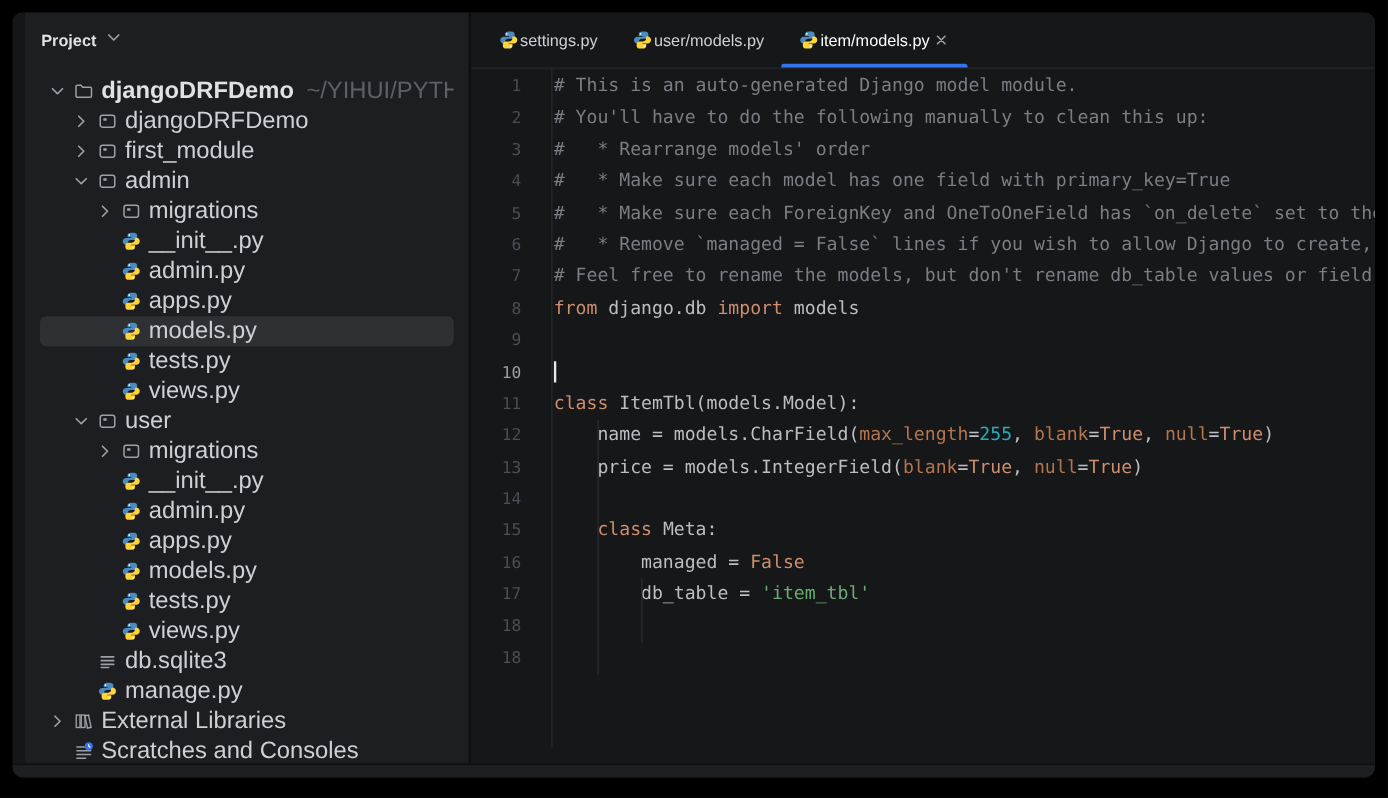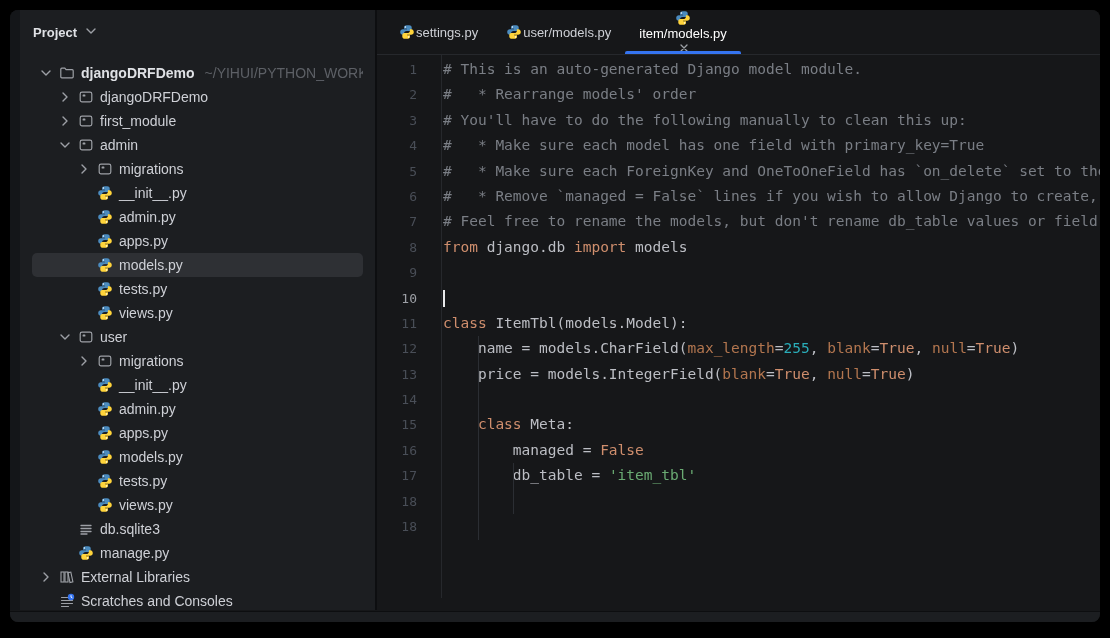--- a/index.html
+++ b/index.html
@@ -7,35 +7,35 @@
   #window{position:absolute;left:10px;top:10px;width:1090px;height:612px;background:var(--editor);
     border-radius:8px;overflow:hidden;}
   
   #stripe{position:absolute;left:0;top:0;width:10px;height:600px;background:var(--stripe);}
   
   #panel{position:absolute;left:10px;top:0;width:355px;height:600px;background:var(--panel);overflow:hidden;}
   #panel-header{height:45px;display:flex;align-items:center;padding-left:13px;gap:6px;}
   #panel-header .ph-label{font-size:13px;font-weight:bold;color:var(--text-bright);}
   #tree{padding-top:6px;}
   .trow{height:24px;margin:0 12px;display:flex;align-items:center;gap:5px;border-radius:5px;
-    font-size:14px;color:var(--text);white-space:nowrap;overflow:hidden;cursor:default;}
+    font-size:19px;color:var(--text);white-space:nowrap;overflow:hidden;cursor:default;}
   .trow.sel{background:var(--selection);}
   .tchev{width:16px;height:16px;flex:0 0 16px;display:flex;align-items:center;justify-content:center;}
   .ticon{width:16px;height:16px;flex:0 0 16px;display:flex;align-items:center;justify-content:center;margin-right:1px;}
   .tlabel{color:var(--text);}
   .tlabel.bold{font-weight:bold;color:var(--text-bright);}
   .textra{color:var(--text-dim);margin-left:5px;overflow:hidden;}
   
   #vdivider{position:absolute;left:365px;top:0;width:2px;height:600px;background:var(--divider);}
   
   #main{position:absolute;left:367px;top:0;width:723px;height:600px;background:var(--editor);}
   #tabbar{height:45px;display:flex;align-items:stretch;padding-left:8px;border-bottom:1px solid var(--border);box-sizing:border-box;}
   .tab{position:relative;display:flex;align-items:center;gap:0;padding:0 14px;font-size:13px;
     color:var(--text);cursor:default;}
-  .tab.active{color:#FFFFFF;flex-direction:column;}
+  .tab.active{color:#FFFFFF;}
   .tab .underline{position:absolute;left:0;right:0;bottom:0;height:3px;background:var(--accent);border-radius:2px 2px 0 0;}
   .tab .close{display:flex;align-items:center;margin-left:2px;}
   #editor{position:absolute;left:0;top:45px;width:723px;height:543px;overflow:hidden;}
   #gutter{position:absolute;left:0;top:0;width:65px;height:543px;padding-top:2px;box-sizing:border-box;
     border-right:1px solid var(--border);}
   .lnum{height:25.4px;line-height:25.4px;text-align:right;padding-right:24px;
     font-family:"DejaVu Sans Mono","Liberation Mono",monospace;font-size:13px;color:var(--line-number);}
   .lnum.active{color:var(--line-number-active);}
   #code{position:absolute;left:66px;top:0;right:0;height:543px;padding-top:2px;overflow:hidden;}
   .code-line{height:25.4px;line-height:25.4px;white-space:pre;
@@ -419,22 +419,22 @@
           <div class="lnum">13</div>
           <div class="lnum">14</div>
           <div class="lnum">15</div>
           <div class="lnum">16</div>
           <div class="lnum">17</div>
           <div class="lnum">18</div>
           <div class="lnum">18</div>
         </div>
       <div id="code">
           <div class="code-line"><span class="seg c"># This is an auto-generated Django model module.</span></div>
+          <div class="code-line"><span class="seg c"># You'll have to do the following manually to clean this up:</span></div>
           <div class="code-line"><span class="seg c">#   * Rearrange models' order</span></div>
-          <div class="code-line"><span class="seg c"># You'll have to do the following manually to clean this up:</span></div>
           <div class="code-line"><span class="seg c">#   * Make sure each model has one field with primary_key=True</span></div>
           <div class="code-line"><span class="seg c">#   * Make sure each ForeignKey and OneToOneField has `on_delete` set to the desired behavior</span></div>
           <div class="code-line"><span class="seg c">#   * Remove `managed = False` lines if you wish to allow Django to create, modify, and delete the table</span></div>
           <div class="code-line"><span class="seg c"># Feel free to rename the models, but don't rename db_table values or field names.</span></div>
           <div class="code-line"><span class="seg k">from</span><span class="seg p"> django.db </span><span class="seg k">import</span><span class="seg p"> models</span></div>
           <div class="code-line"></div>
           <div class="code-line"><span class="caret"></span></div>
           <div class="code-line"><span class="seg k">class</span><span class="seg p"> ItemTbl(models.Model):</span></div>
           <div class="code-line"><span class="seg p">    name = models.CharField(</span><span class="seg a">max_length</span><span class="seg p">=</span><span class="seg n">255</span><span class="seg p">, </span><span class="seg a">blank</span><span class="seg p">=</span><span class="seg k">True</span><span class="seg p">, </span><span class="seg a">null</span><span class="seg p">=</span><span class="seg k">True</span><span class="seg p">)</span></div>
           <div class="code-line"><span class="seg p">    price = models.IntegerField(</span><span class="seg a">blank</span><span class="seg p">=</span><span class="seg k">True</span><span class="seg p">, </span><span class="seg a">null</span><span class="seg p">=</span><span class="seg k">True</span><span class="seg p">)</span></div>

